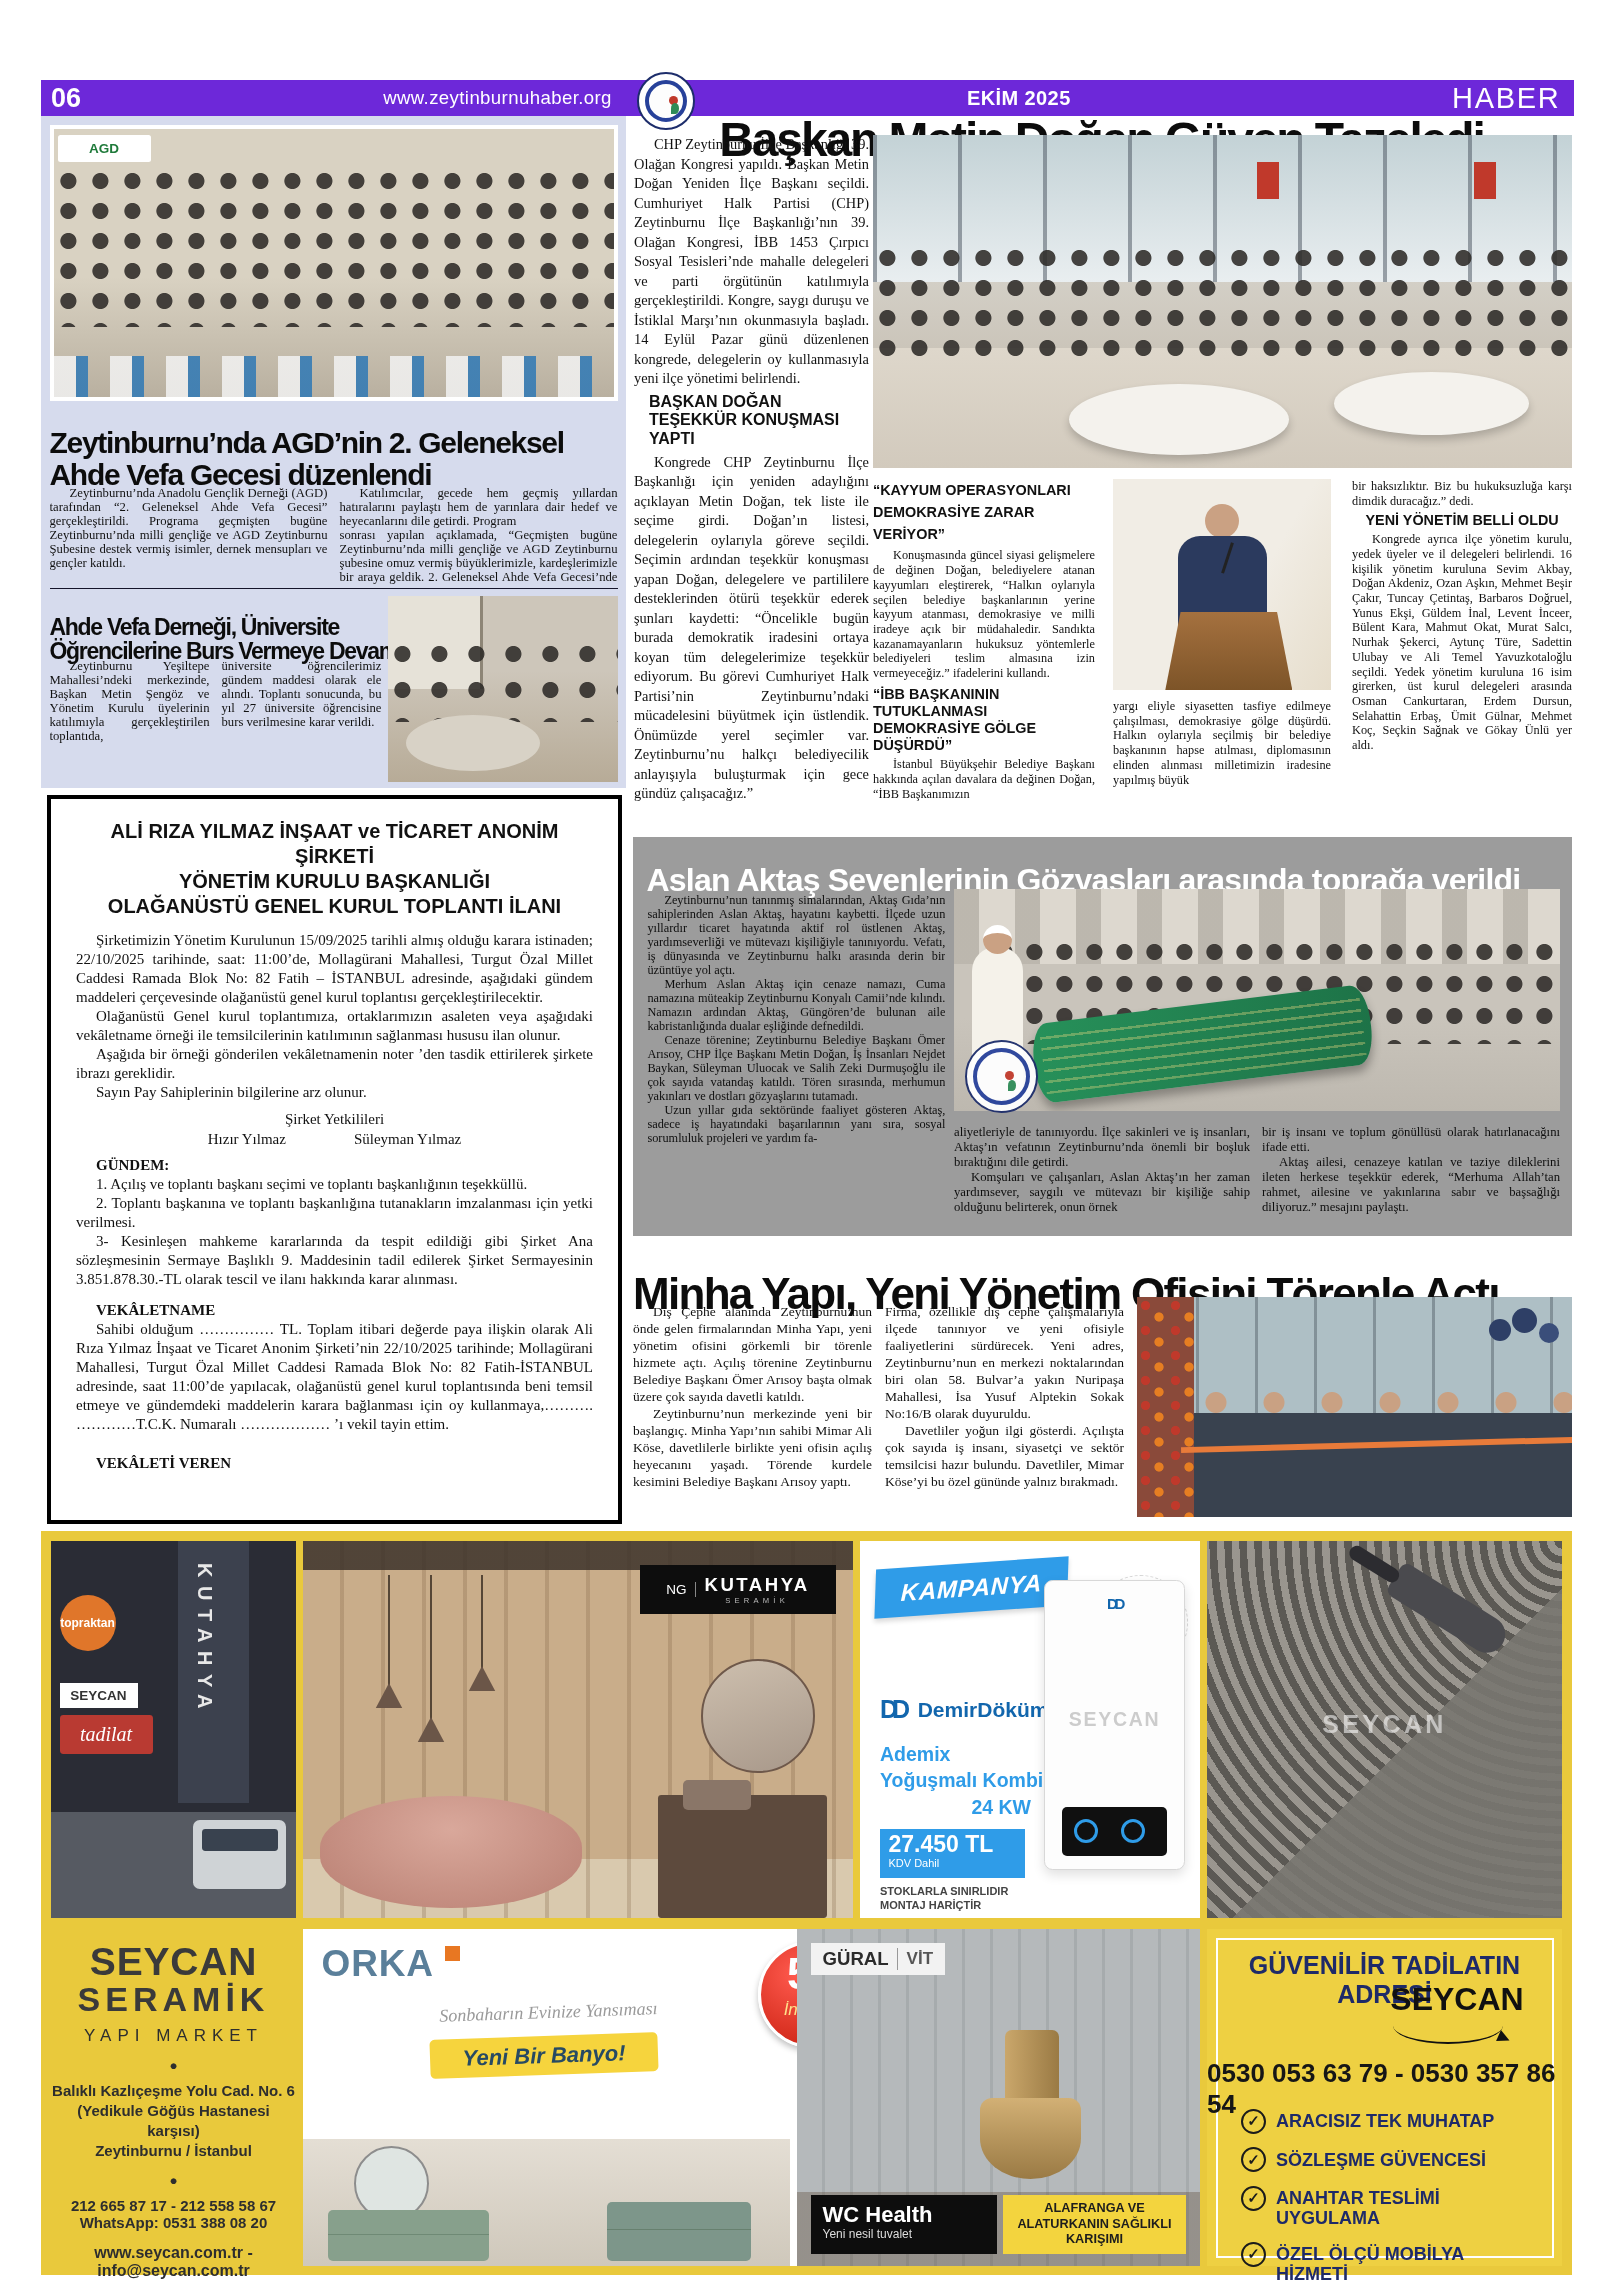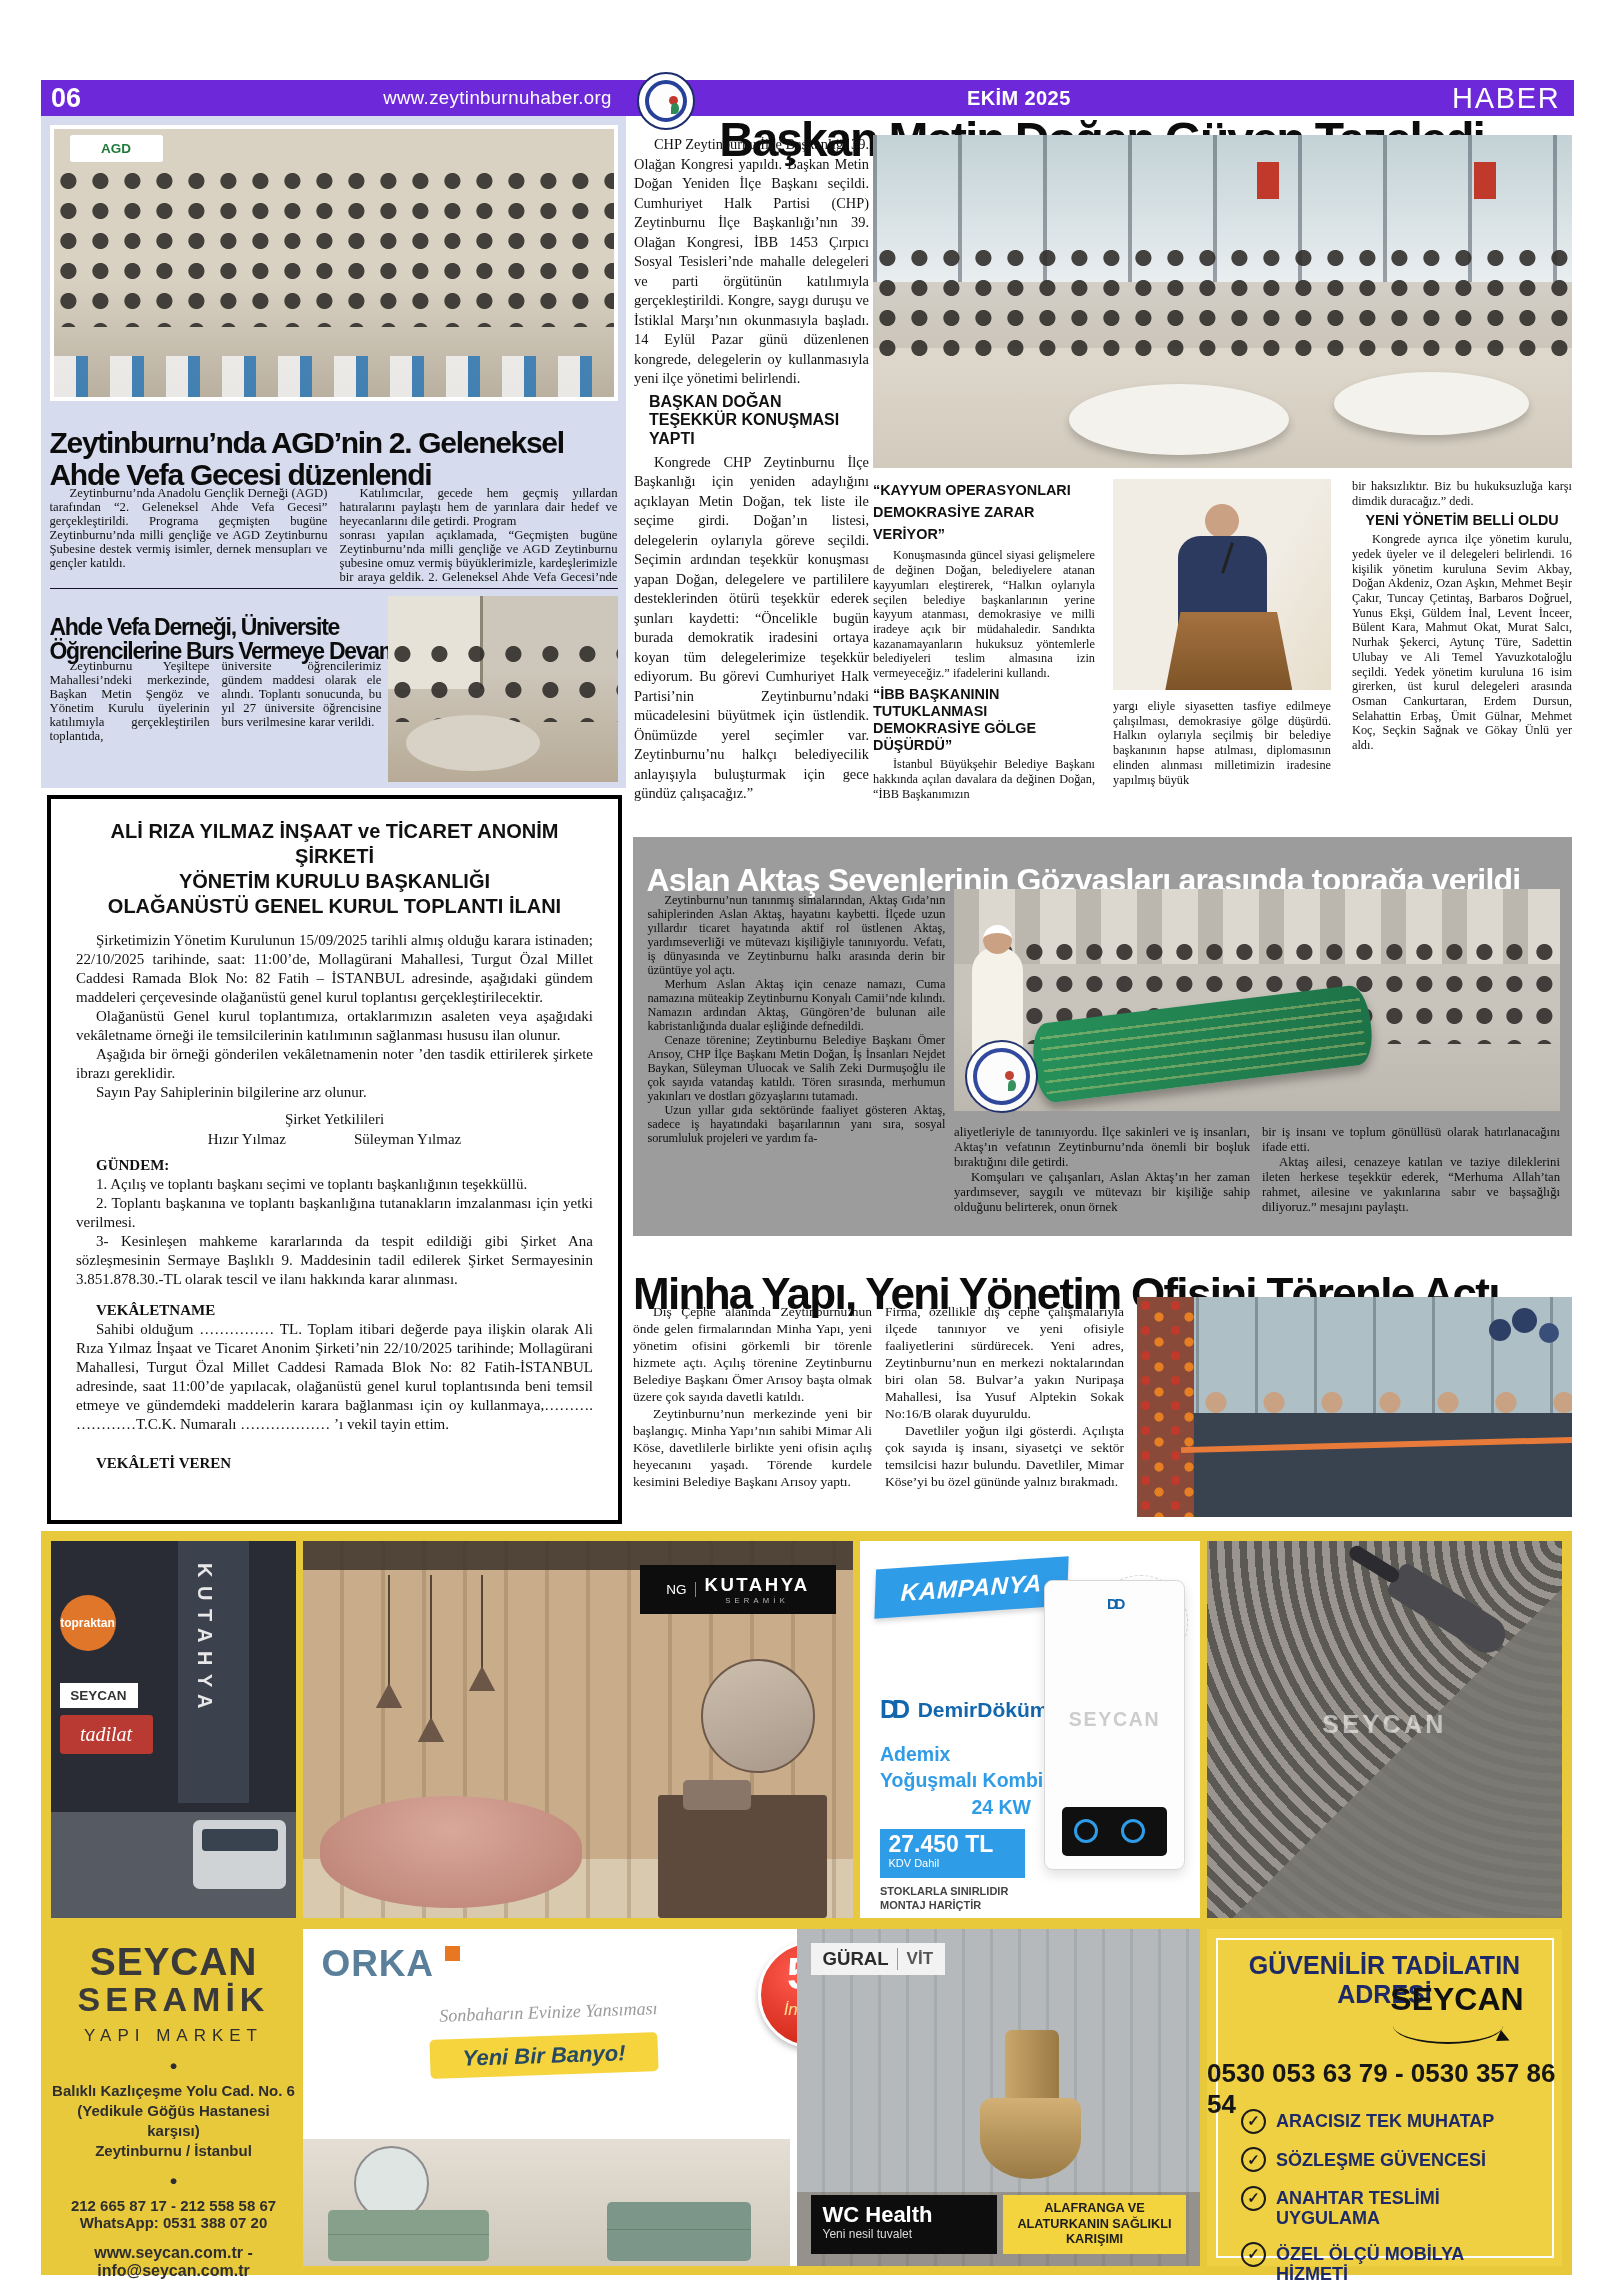--- a/index.html
+++ b/index.html
@@ -53,21 +53,21 @@
       <div class="logo-inner"></div>
       <div class="logo-dot"></div>
       <div class="logo-leaf"></div>
     </div>
   </header>
 
   <section class="abs panel-blue" style="left:41px;top:116px;width:585px;height:672px;">
     <div class="photo" style="left:8.5px;top:8.5px;width:568px;height:276px;border:4.2px solid #fff;box-sizing:border-box;background:linear-gradient(180deg,#d9d2c2 0 55%,#b9b0a0 100%);">
       <div class="crowd" style="left:0;top:16%;width:100%;height:58%;"></div>
       <div class="abs" style="left:0;bottom:0;width:100%;height:15%;background:repeating-linear-gradient(90deg,#f2f2f2 0 22px,#2e78b5 22px 34px,rgba(0,0,0,0) 34px 56px);opacity:.85;"></div>
-      <div class="abs" style="left:16px;top:6.8px;width:93px;height:27px;background:#fff;border-radius:2.5px;text-align:center;line-height:27px;font-weight:bold;color:#1f7a3a;font-size:13.5px;">AGD</div>
+      <div class="abs" style="left:4px;top:6.8px;width:93px;height:27px;background:#fff;border-radius:2.5px;text-align:center;line-height:27px;font-weight:bold;color:#1f7a3a;font-size:13.5px;">AGD</div>
     </div>
     <h1 class="abs headline" style="left:8.5px;top:291px;width:568px;font-size:30px;">
       <span style="display:block;">Zeytinburnu’nda AGD’nin 2. Geleneksel</span>
       <span style="display:block;">Ahde Vefa Gecesi düzenlendi</span>
     </h1>
     <div class="abs" style="left:8.5px;top:370px;width:568px;height:98px;column-count:2;column-gap:12px;font-size:12.7px;line-height:14px;overflow:hidden;">
       <p class="bt">Zeytinburnu’nda Anadolu Gençlik Derneği (AGD) tarafından “2. Geleneksel Ahde Vefa Gecesi” gerçekleştirildi. Programa geçmişten bugüne Zeytinburnu’nda milli gençliğe ve AGD Zeytinburnu Şubesine destek vermiş isimler, dernek mensupları ve gençler katıldı.</p>
       <p class="bt">Katılımcılar, gecede hem geçmiş yıllardan hatıralarını paylaştı hem de yarınlara dair hedef ve heyecanlarını dile getirdi. Program</p>
       <p class="bt" style="text-indent:0;">sonrası yapılan açıklamada, “Geçmişten bugüne Zeytinburnu’nda milli gençliğe ve AGD Zeytinburnu şubesine omuz vermiş büyüklerimizle, kardeşlerimizle bir araya geldik. 2. Geleneksel Ahde Vefa Gecesi’nde hem hatıralarımızı tazeledik hem de yarınlara dair heyecanımızı büyüttük. Katılımlarıyla bizleri onurlandıran tüm büyüklerimize teşekkür ederiz.” ifadeleri kullanıldı.</p>
     </div>
@@ -277,21 +277,21 @@
       <div style="font-size:34px;font-weight:600;letter-spacing:5px;line-height:1.05;color:#3a3a3a;">SERAMİK</div>
       <div style="font-size:17px;letter-spacing:6px;margin-top:8.5px;">YAPI MARKET</div>
       <div style="font-size:13.5px;margin-top:12px;">●</div>
       <div style="font-size:15px;font-weight:bold;line-height:20px;margin-top:8.5px;">
         <span style="display:block;">Balıklı Kazlıçeşme Yolu Cad. No. 6</span>
         <span style="display:block;">(Yedikule Göğüs Hastanesi karşısı)</span>
         <span style="display:block;">Zeytinburnu / İstanbul</span>
       </div>
       <div style="font-size:13.5px;margin-top:12px;">●</div>
       <div style="font-size:15px;font-weight:bold;margin-top:8.5px;">212 665 87 17 - 212 558 58 67</div>
-      <div style="font-size:15px;font-weight:bold;">WhatsApp: 0531 388 07 20</div>
+      <div style="font-size:15px;font-weight:bold;">WhatsApp: 0531 388 08 20</div>
       <div style="font-size:16px;font-weight:bold;margin-top:13.5px;">www.seycan.com.tr - info@seycan.com.tr</div>
     </div>
 
     <div class="abs card-white" style="left:262px;top:398px;width:586px;height:337px;">
       <div class="abs" style="left:18.6px;top:13.5px;font-size:37px;font-weight:800;color:#5a7f9a;letter-spacing:0.8px;">ORKA</div>
       <div class="abs" style="left:142px;top:17px;width:15px;height:15px;background:#e87722;"></div>
       <div class="abs" style="left:127px;top:73px;width:237px;font-family:'Liberation Serif',serif;font-style:italic;font-size:18px;color:#9a9a9a;text-align:center;transform:rotate(-2deg);">Sonbaharın Evinize Yansıması</div>
       <div class="abs" style="left:127px;top:107px;width:228px;height:39px;background:#f6d43d;border-radius:5px;transform:rotate(-2deg);display:flex;align-items:center;justify-content:center;font-style:italic;font-weight:800;font-size:22px;color:#274a63;">Yeni Bir Banyo!</div>
       <div class="abs" style="right:24px;top:12px;width:101px;height:101px;border-radius:50%;background:radial-gradient(circle at 35% 30%,#ff5a4e,#c21807);border:3.4px solid #fff;box-shadow:0 3.4px 6.8px rgba(0,0,0,.25);text-align:center;color:#fff;">
         <div style="font-size:44px;font-weight:900;line-height:59px;">50</div>

